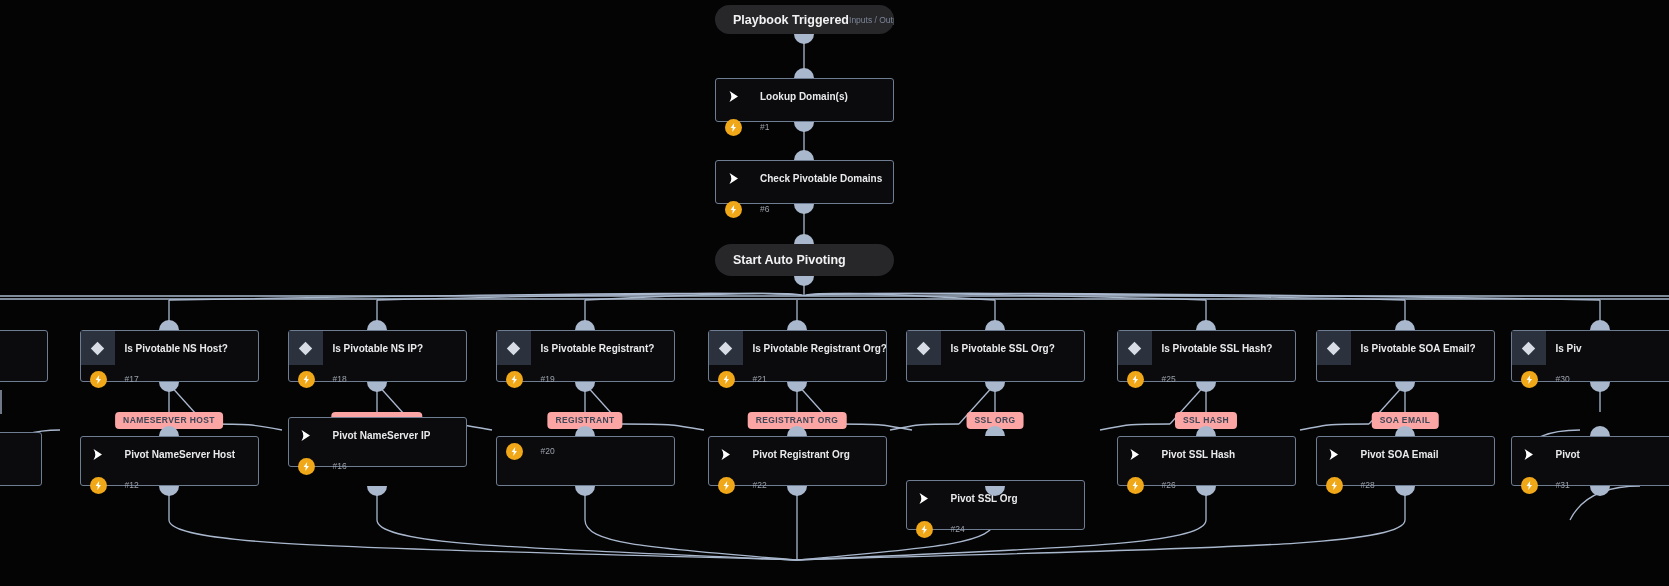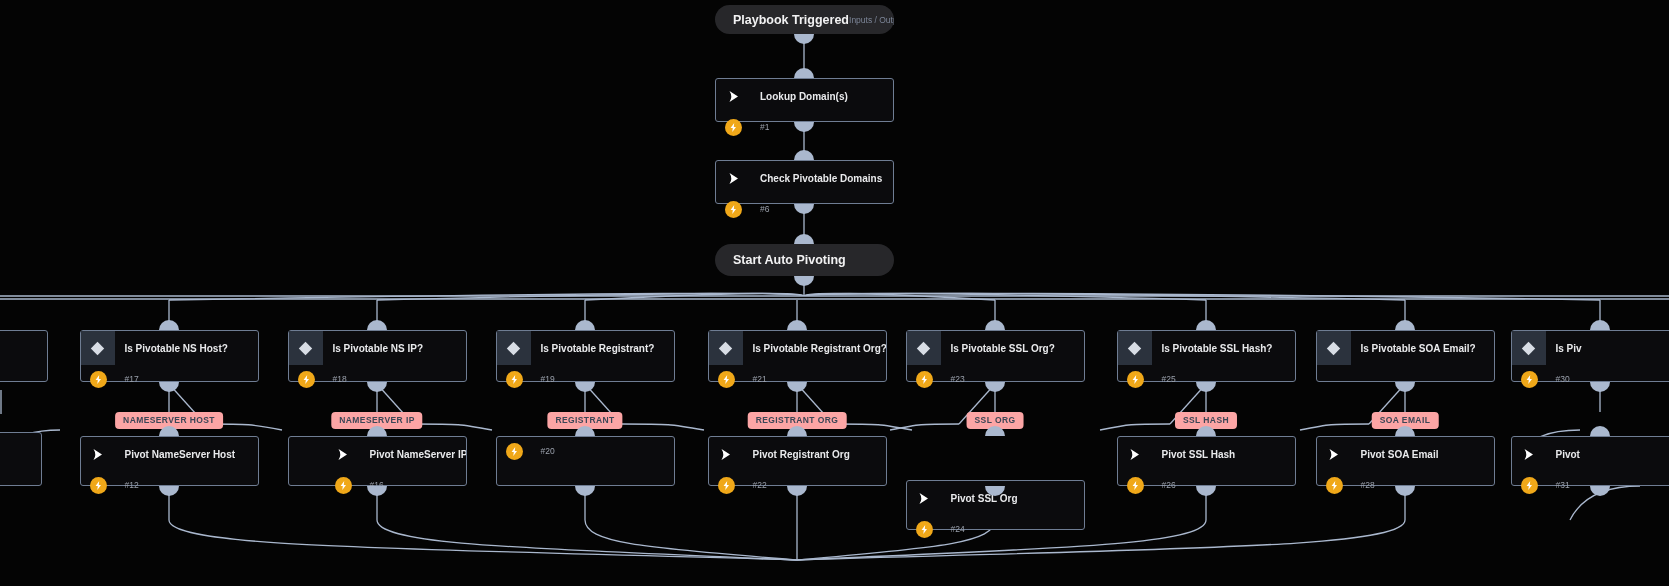--- a/index.html
+++ b/index.html
@@ -339,28 +339,20 @@
       <div class="port top" style="left: 985px; top: 320px;"></div>
       <div class="node" style="left: 905.5px; top: 330px; width: 179px; height: 52px;">
         <div class="node-row-top">
           <div class="glyph-box decision">
             <svg width="15" height="15" viewBox="0 0 15 15">
               <path d="M7.5 0.8 L14.2 7.5 L7.5 14.2 L0.8 7.5 Z" fill="#d8dde5"></path>
             </svg>
           </div>
           <span class="node-title">Is Pivotable SSL Org?</span>
         </div>
-        <div class="node-row-bot">
-          <div class="bolt">
-            <svg width="9" height="9" viewBox="0 0 9 9">
-              <path d="M5.2 0 L1.6 5 L3.8 5 L3.3 9 L7 3.9 L4.8 3.9 Z" fill="#ffffff"></path>
-            </svg>
-          </div>
-          <span class="node-id">#23</span>
-        </div>
       </div>
       <div class="port bottom" style="left: 985px; top: 382px;"></div>
       <div class="port top" style="left: 1196px; top: 320px;"></div>
       <div class="node" style="left: 1116.5px; top: 330px; width: 179px; height: 52px;">
         <div class="node-row-top">
           <div class="glyph-box decision">
             <svg width="15" height="15" viewBox="0 0 15 15">
               <path d="M7.5 0.8 L14.2 7.5 L7.5 14.2 L0.8 7.5 Z" fill="#d8dde5"></path>
             </svg>
           </div>
@@ -435,21 +427,21 @@
           <div class="bolt">
             <svg width="9" height="9" viewBox="0 0 9 9">
               <path d="M5.2 0 L1.6 5 L3.8 5 L3.3 9 L7 3.9 L4.8 3.9 Z" fill="#ffffff"></path>
             </svg>
           </div>
           <span class="node-id">#12</span>
         </div>
       </div>
       <div class="port bottom" style="left: 159px; top: 486px;"></div>
       <div class="port top" style="left: 367px; top: 426px;"></div>
-      <div class="node" style="left: 287.5px; top: 436px; width: 179px; height: 50px; padding-left: 37px;">
+      <div class="node" style="left: 287.5px; top: 417px; width: 179px; height: 50px;">
         <div class="node-row-top">
           <div class="glyph-box">
             <svg width="13" height="13" viewBox="0 0 13 13">
               <path d="M2.5 1 L11 6.5 L2.5 12 Q6 6.5 2.5 1 Z" fill="#ffffff"></path>
             </svg>
           </div>
           <span class="node-title">Pivot NameServer IP</span>
         </div>
         <div class="node-row-bot">
           <div class="bolt">

